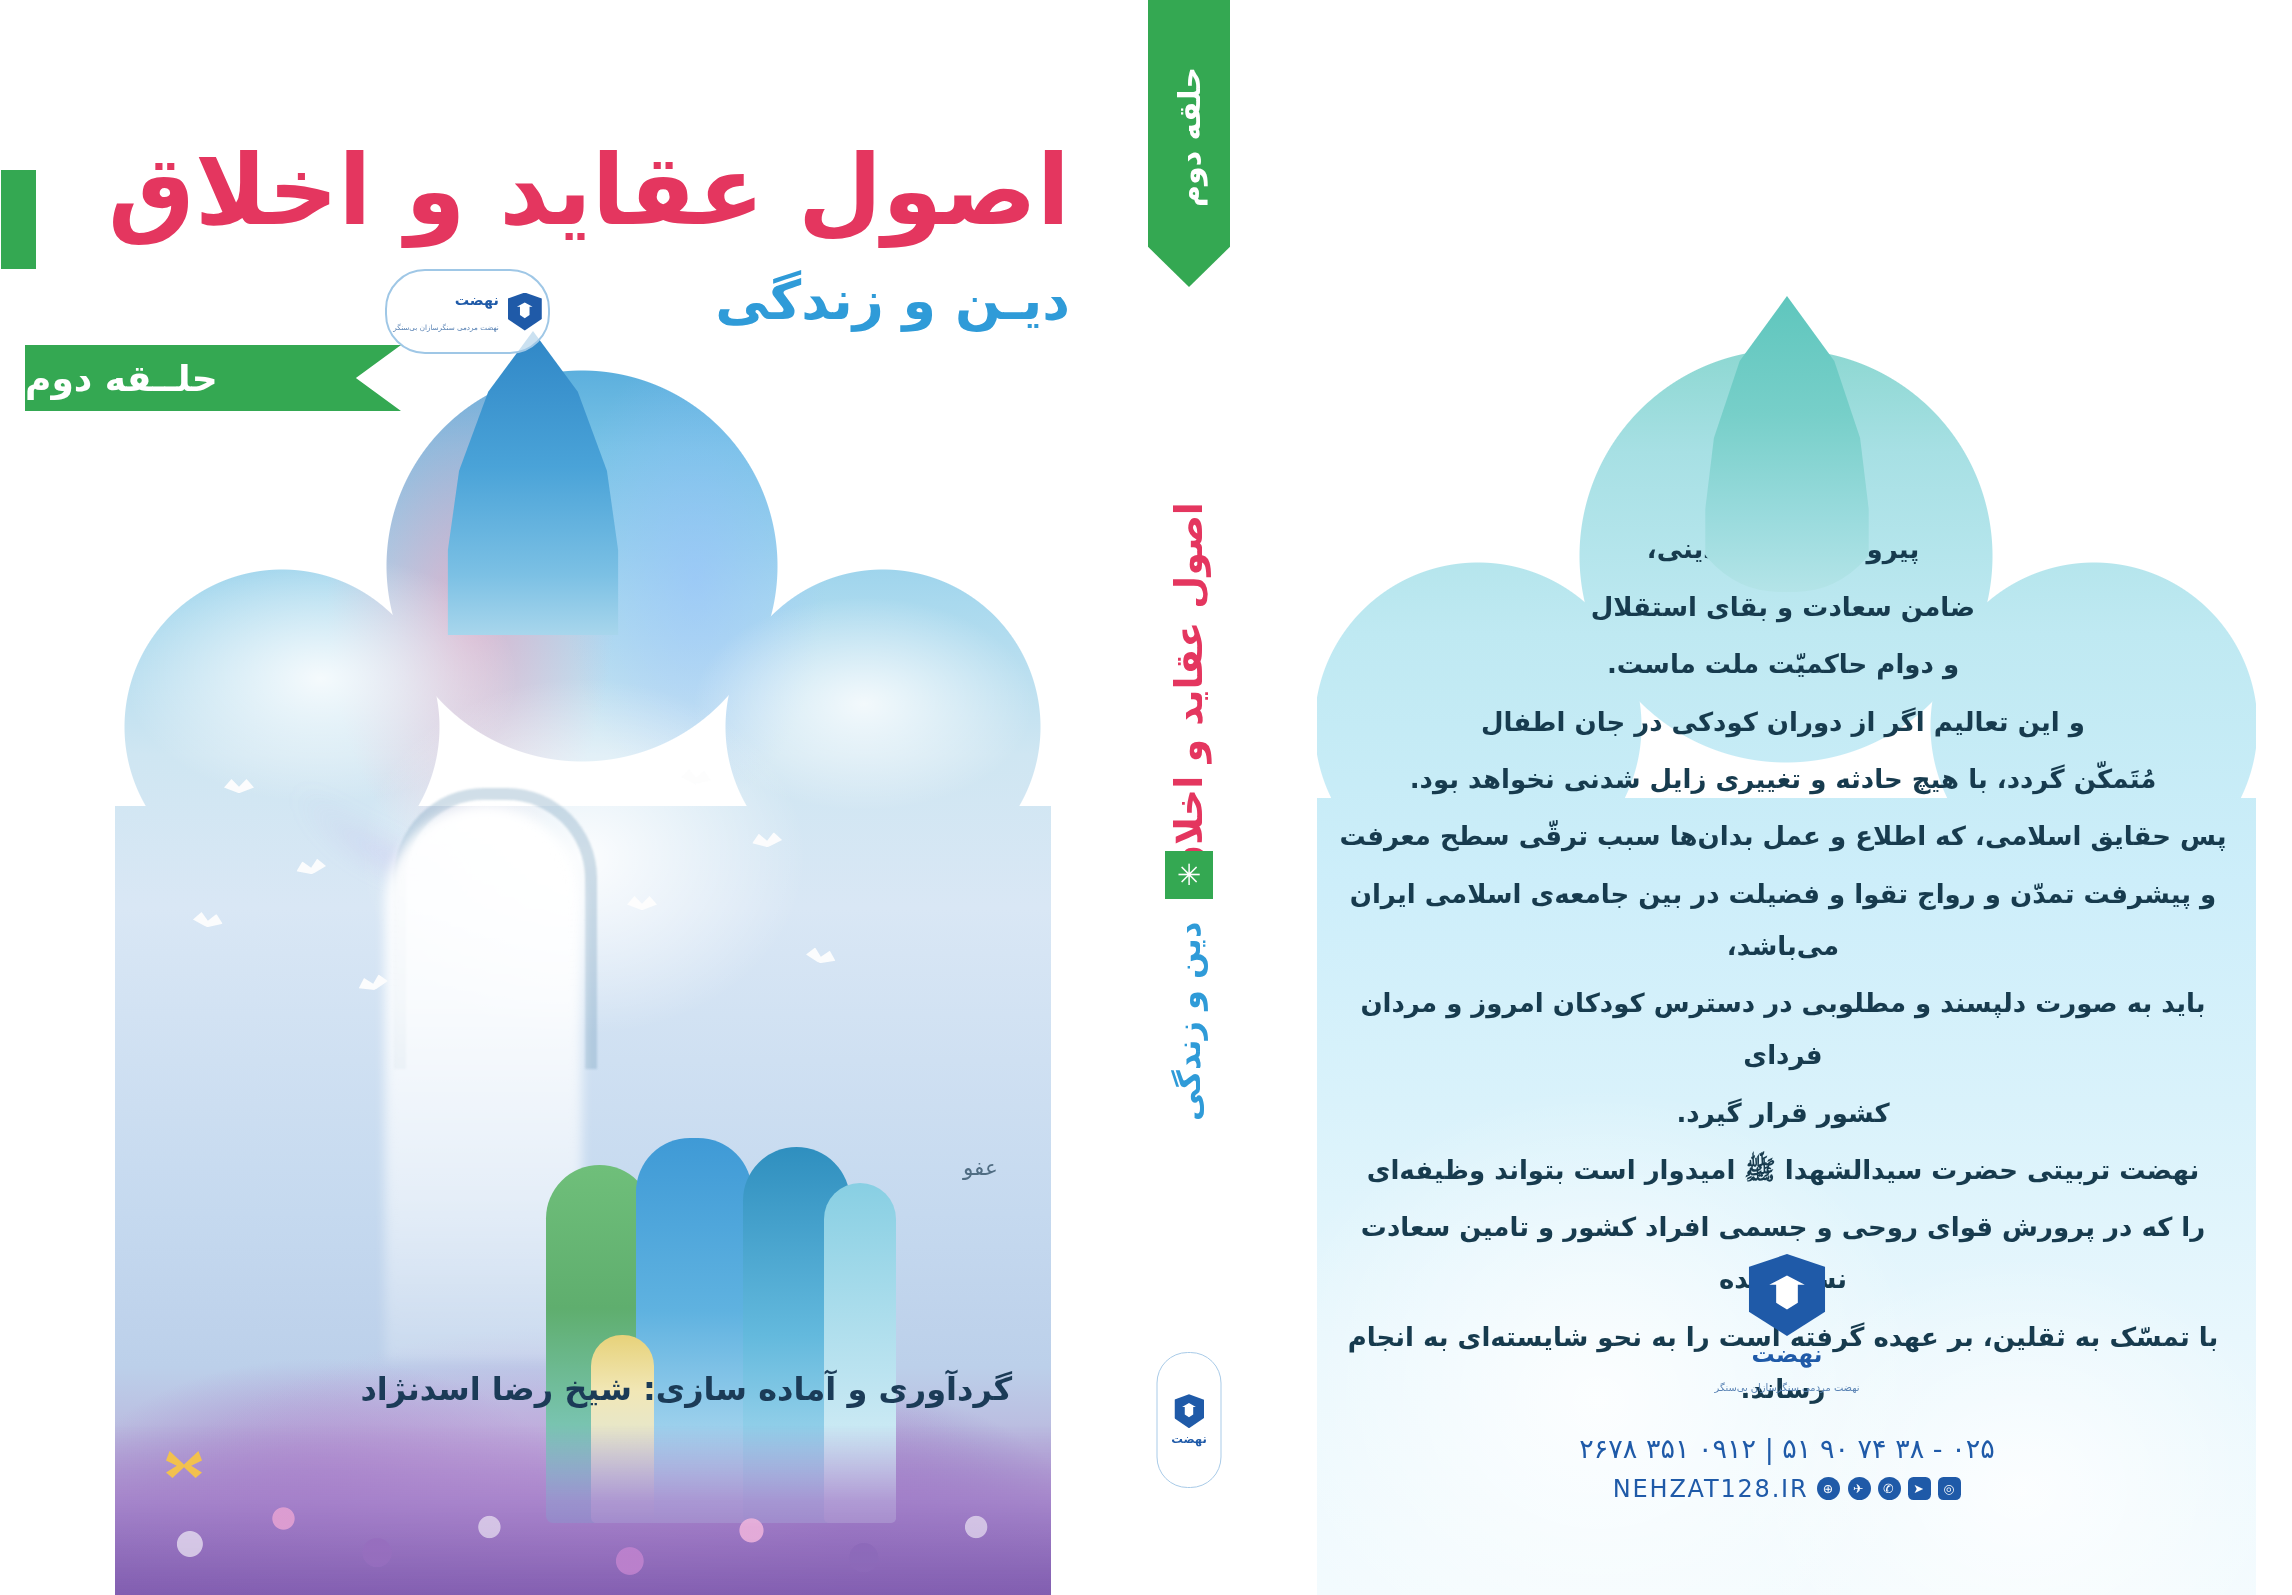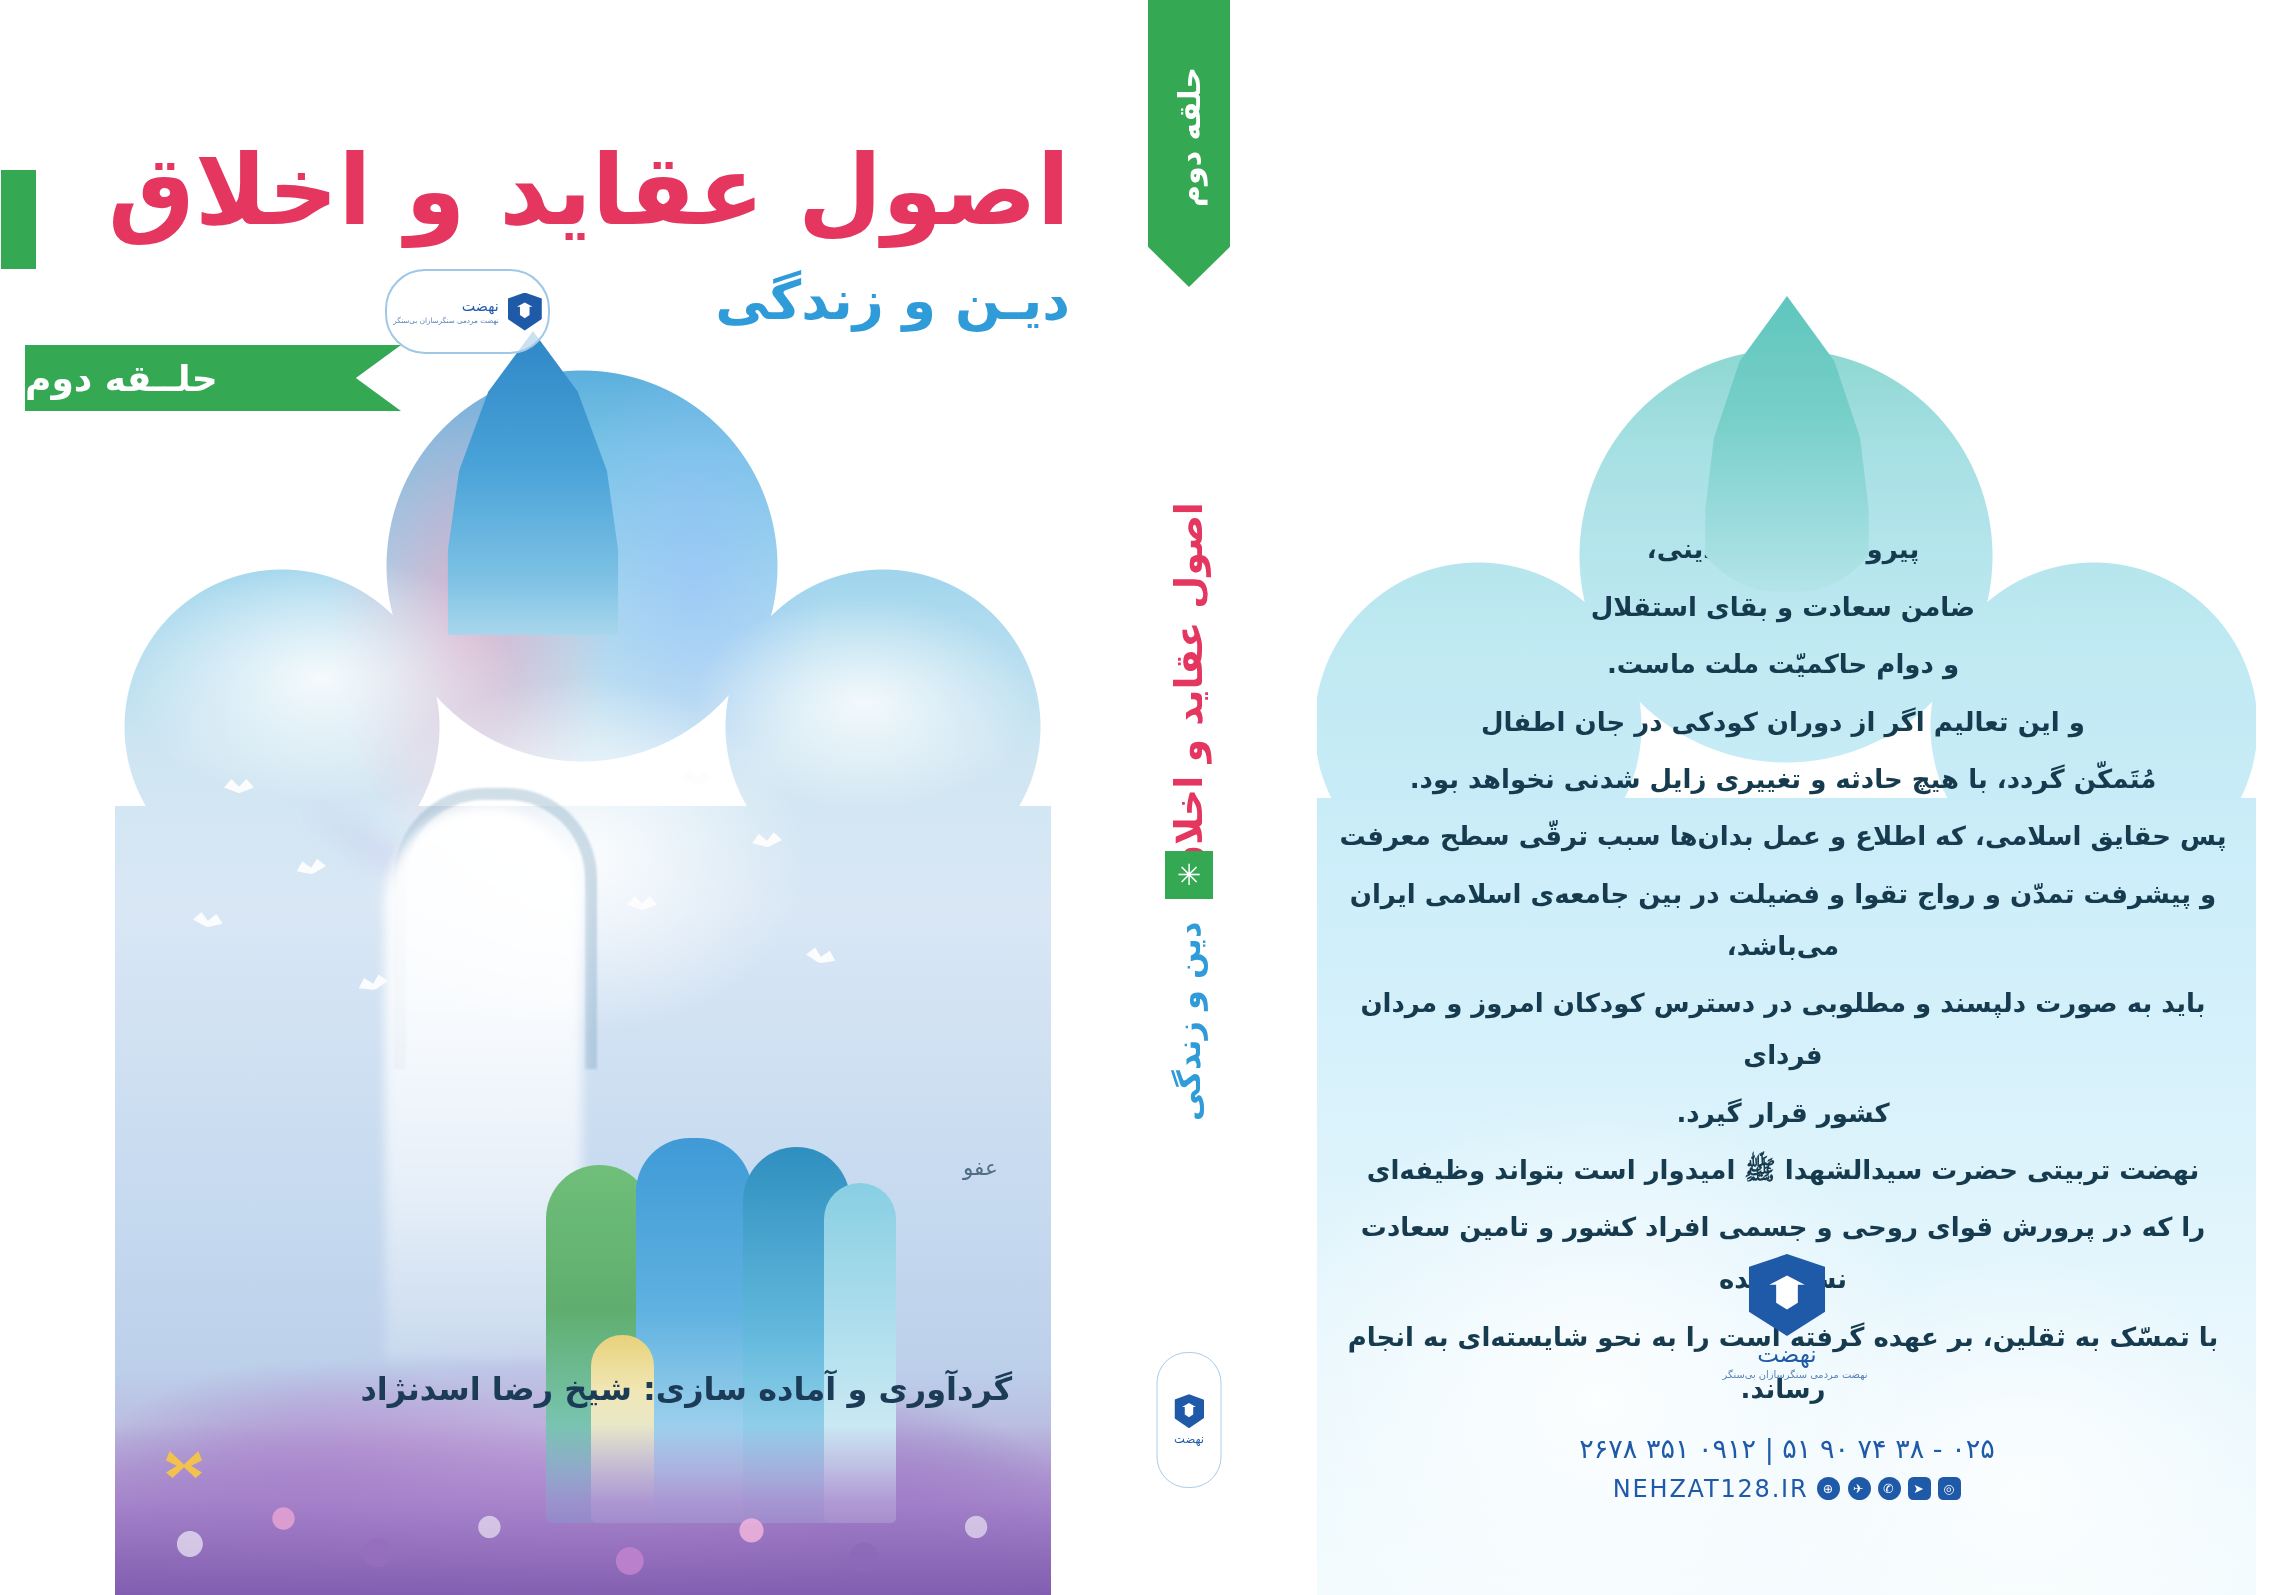--- a/index.html
+++ b/index.html
@@ -116,28 +116,27 @@
     left: 18%;
     top: 22%;
     width: 64%;
     height: 52%;
     background: #ffffff;
     clip-path: polygon(50% 8%, 86% 30%, 72% 30%, 72% 72%, 50% 88%, 28% 72%, 28% 30%, 14% 30%);
   }
   .logo-word {
     font-size: 23px;
     color: #1f5aa8;
-    font-weight: 400;
+    font-weight: 700;
     letter-spacing: 0.9px;
   }
   .logo-sub {
     font-size: 9.9px;
     color: #5b84b5;
-    margin-top: 2px;
-    text-align: right;
+    margin-top: 15px;
   }
 
   .back-contact {
     position: absolute;
     left: 0;
     right: 0;
     top: 1433px;
     text-align: center;
     color: #1f5aa8;
     direction: ltr;

